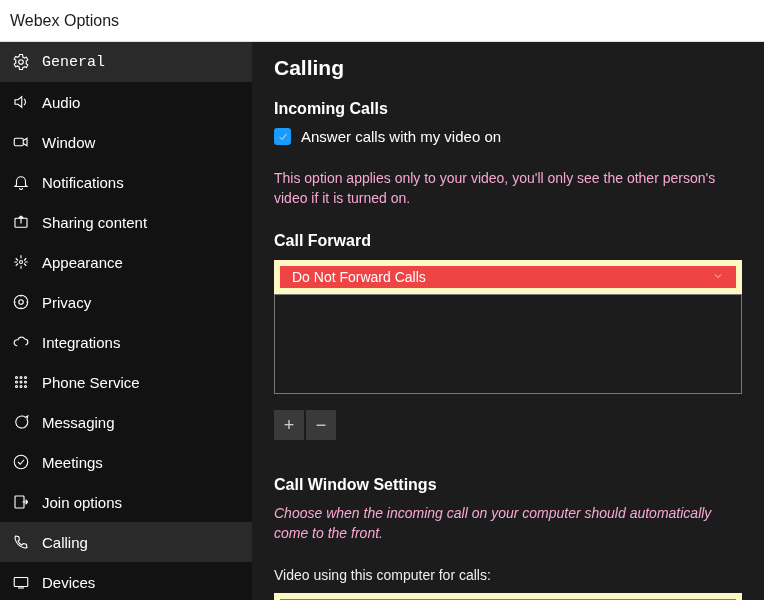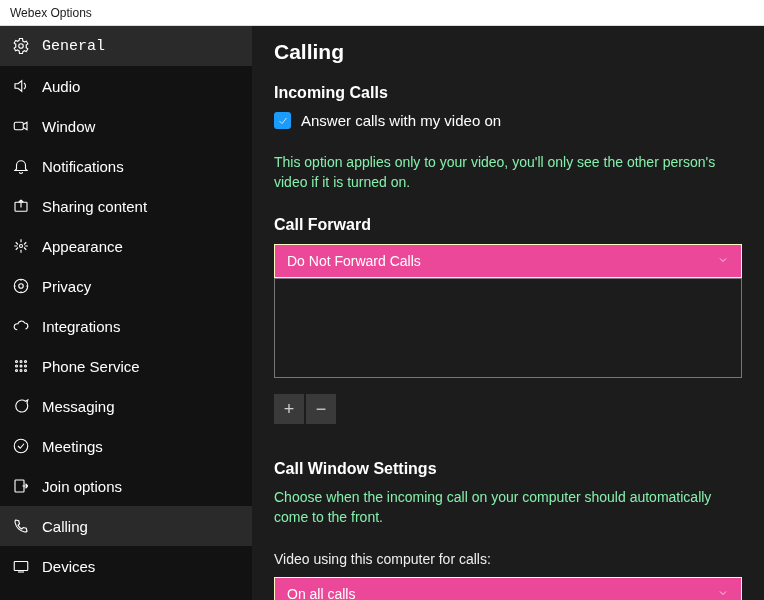--- a/index.html
+++ b/index.html
@@ -5,24 +5,24 @@
   * { box-sizing: border-box; margin: 0; padding: 0; }
   body {
     font-family: "Segoe UI", Arial, sans-serif;
     width: 764px;
     height: 600px;
     overflow: hidden;
     background: #1c1c1c;
     color: #fff;
   }
   .titlebar {
-    height: 26px;
+    height: 42px;
     background: #fff;
     color: #1b1b1b;
-    font-size: 12px;
+    font-size: 16px;
     display: flex;
     align-items: center;
     padding-left: 10px;
     border-bottom: 1px solid #ddd;
   }
   .body {
     display: flex;
     height: calc(100% - 26px);
   }
   .sidebar {
@@ -79,31 +79,31 @@
     border-radius: 3px;
     display: flex;
     align-items: center;
     justify-content: center;
     margin-right: 10px;
   }
   .checkbox svg { width: 12px; height: 12px; }
   .checkbox-label { font-size: 15px; }
   .helper {
     font-size: 14px;
-    color: #86efac;
+    color: #f9a8d4;
     line-height: 1.4;
     margin-bottom: 24px;
     max-width: 460px;
   }
   .dropdown {
     width: 100%;
     max-width: 478px;
     height: 34px;
-    background: #ec4899;
-    border: 1px solid #fef9c3;
+    background: #ef4444;
+    border: 6px solid #fef9c3;
     color: #fff;
     display: flex;
     align-items: center;
     justify-content: space-between;
     padding: 0 12px;
     font-size: 14px;
     cursor: pointer;
   }
   .dropdown:first-of-type { margin-bottom: 10px; }
   .forward-list {
@@ -322,21 +322,21 @@
     <div class="btn-row">
       <div class="sq-btn">
         <span>+</span>
       </div>
       <div class="sq-btn">
         <span>−</span>
       </div>
     </div>
 
     <div class="section-heading">Call Window Settings</div>
-    <div class="helper" style="">Choose when the incoming call on your computer should automatically come to the front.</div>
+    <div class="helper" style="font-style:italic;">Choose when the incoming call on your computer should automatically come to the front.</div>
     <div class="label-small">Video using this computer for calls:</div>
     <div class="dropdown">
       <span>On all calls</span>
       <span>
         <svg width="12" height="12" viewBox="0 0 24 24">
             <path d="M6 9l6 6 6-6"></path>
           </svg>
       </span>
     </div>
 

